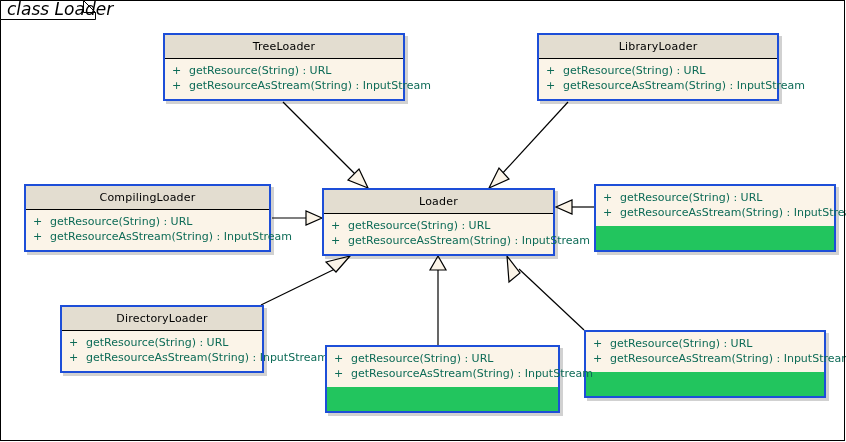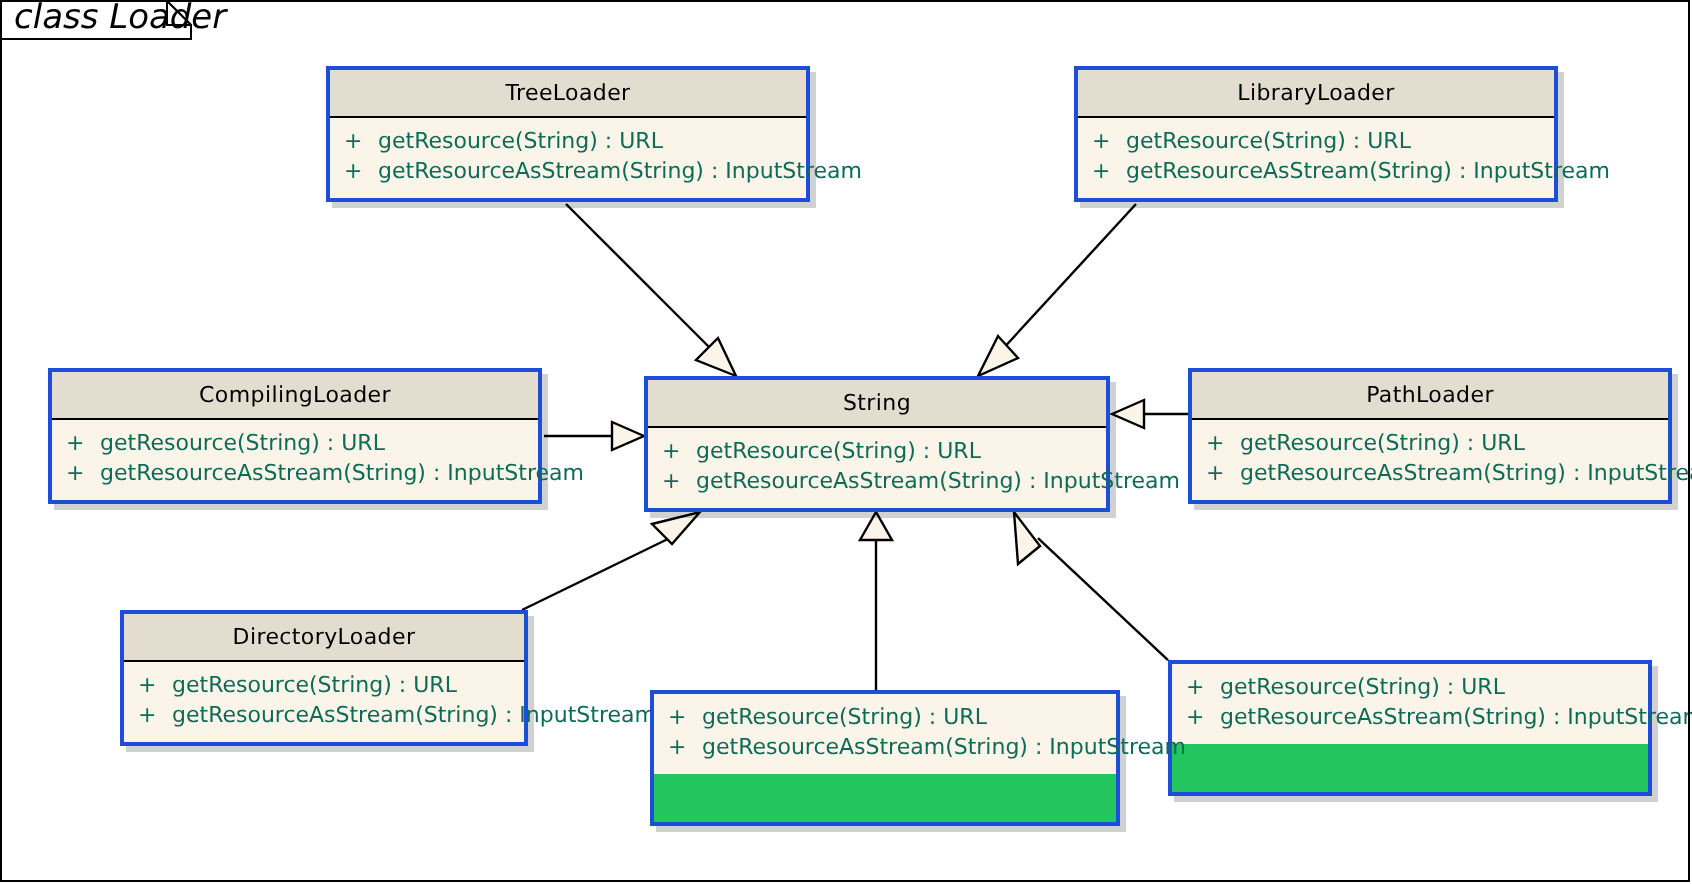--- a/index.html
+++ b/index.html
@@ -189,37 +189,34 @@
             <span class="sig">getResource(String) : URL</span>
           </div>
           <div class="uml-row">
             <span class="vis">+</span>
             <span class="sig">getResourceAsStream(String) : InputStream</span>
           </div>
         </div>
       </div>
       <div class="umlclass" style="left: 322px; top: 188px; width: 233px; height: 68px;">
         <div class="uml-header">
-          <span class="uml-name">String</span>
+          <span class="uml-name">Loader</span>
         </div>
         <div class="uml-body">
           <div class="uml-row">
             <span class="vis">+</span>
             <span class="sig">getResource(String) : URL</span>
           </div>
           <div class="uml-row">
             <span class="vis">+</span>
             <span class="sig">getResourceAsStream(String) : InputStream</span>
           </div>
         </div>
       </div>
       <div class="umlclass" style="left: 594px; top: 184px; width: 242px; height: 68px;">
-        <div class="uml-header">
-          <span class="uml-name">PathLoader</span>
-        </div>
         <div class="uml-body">
           <div class="uml-row">
             <span class="vis">+</span>
             <span class="sig">getResource(String) : URL</span>
           </div>
           <div class="uml-row">
             <span class="vis">+</span>
             <span class="sig">getResourceAsStream(String) : InputStream</span>
           </div>
         </div>

